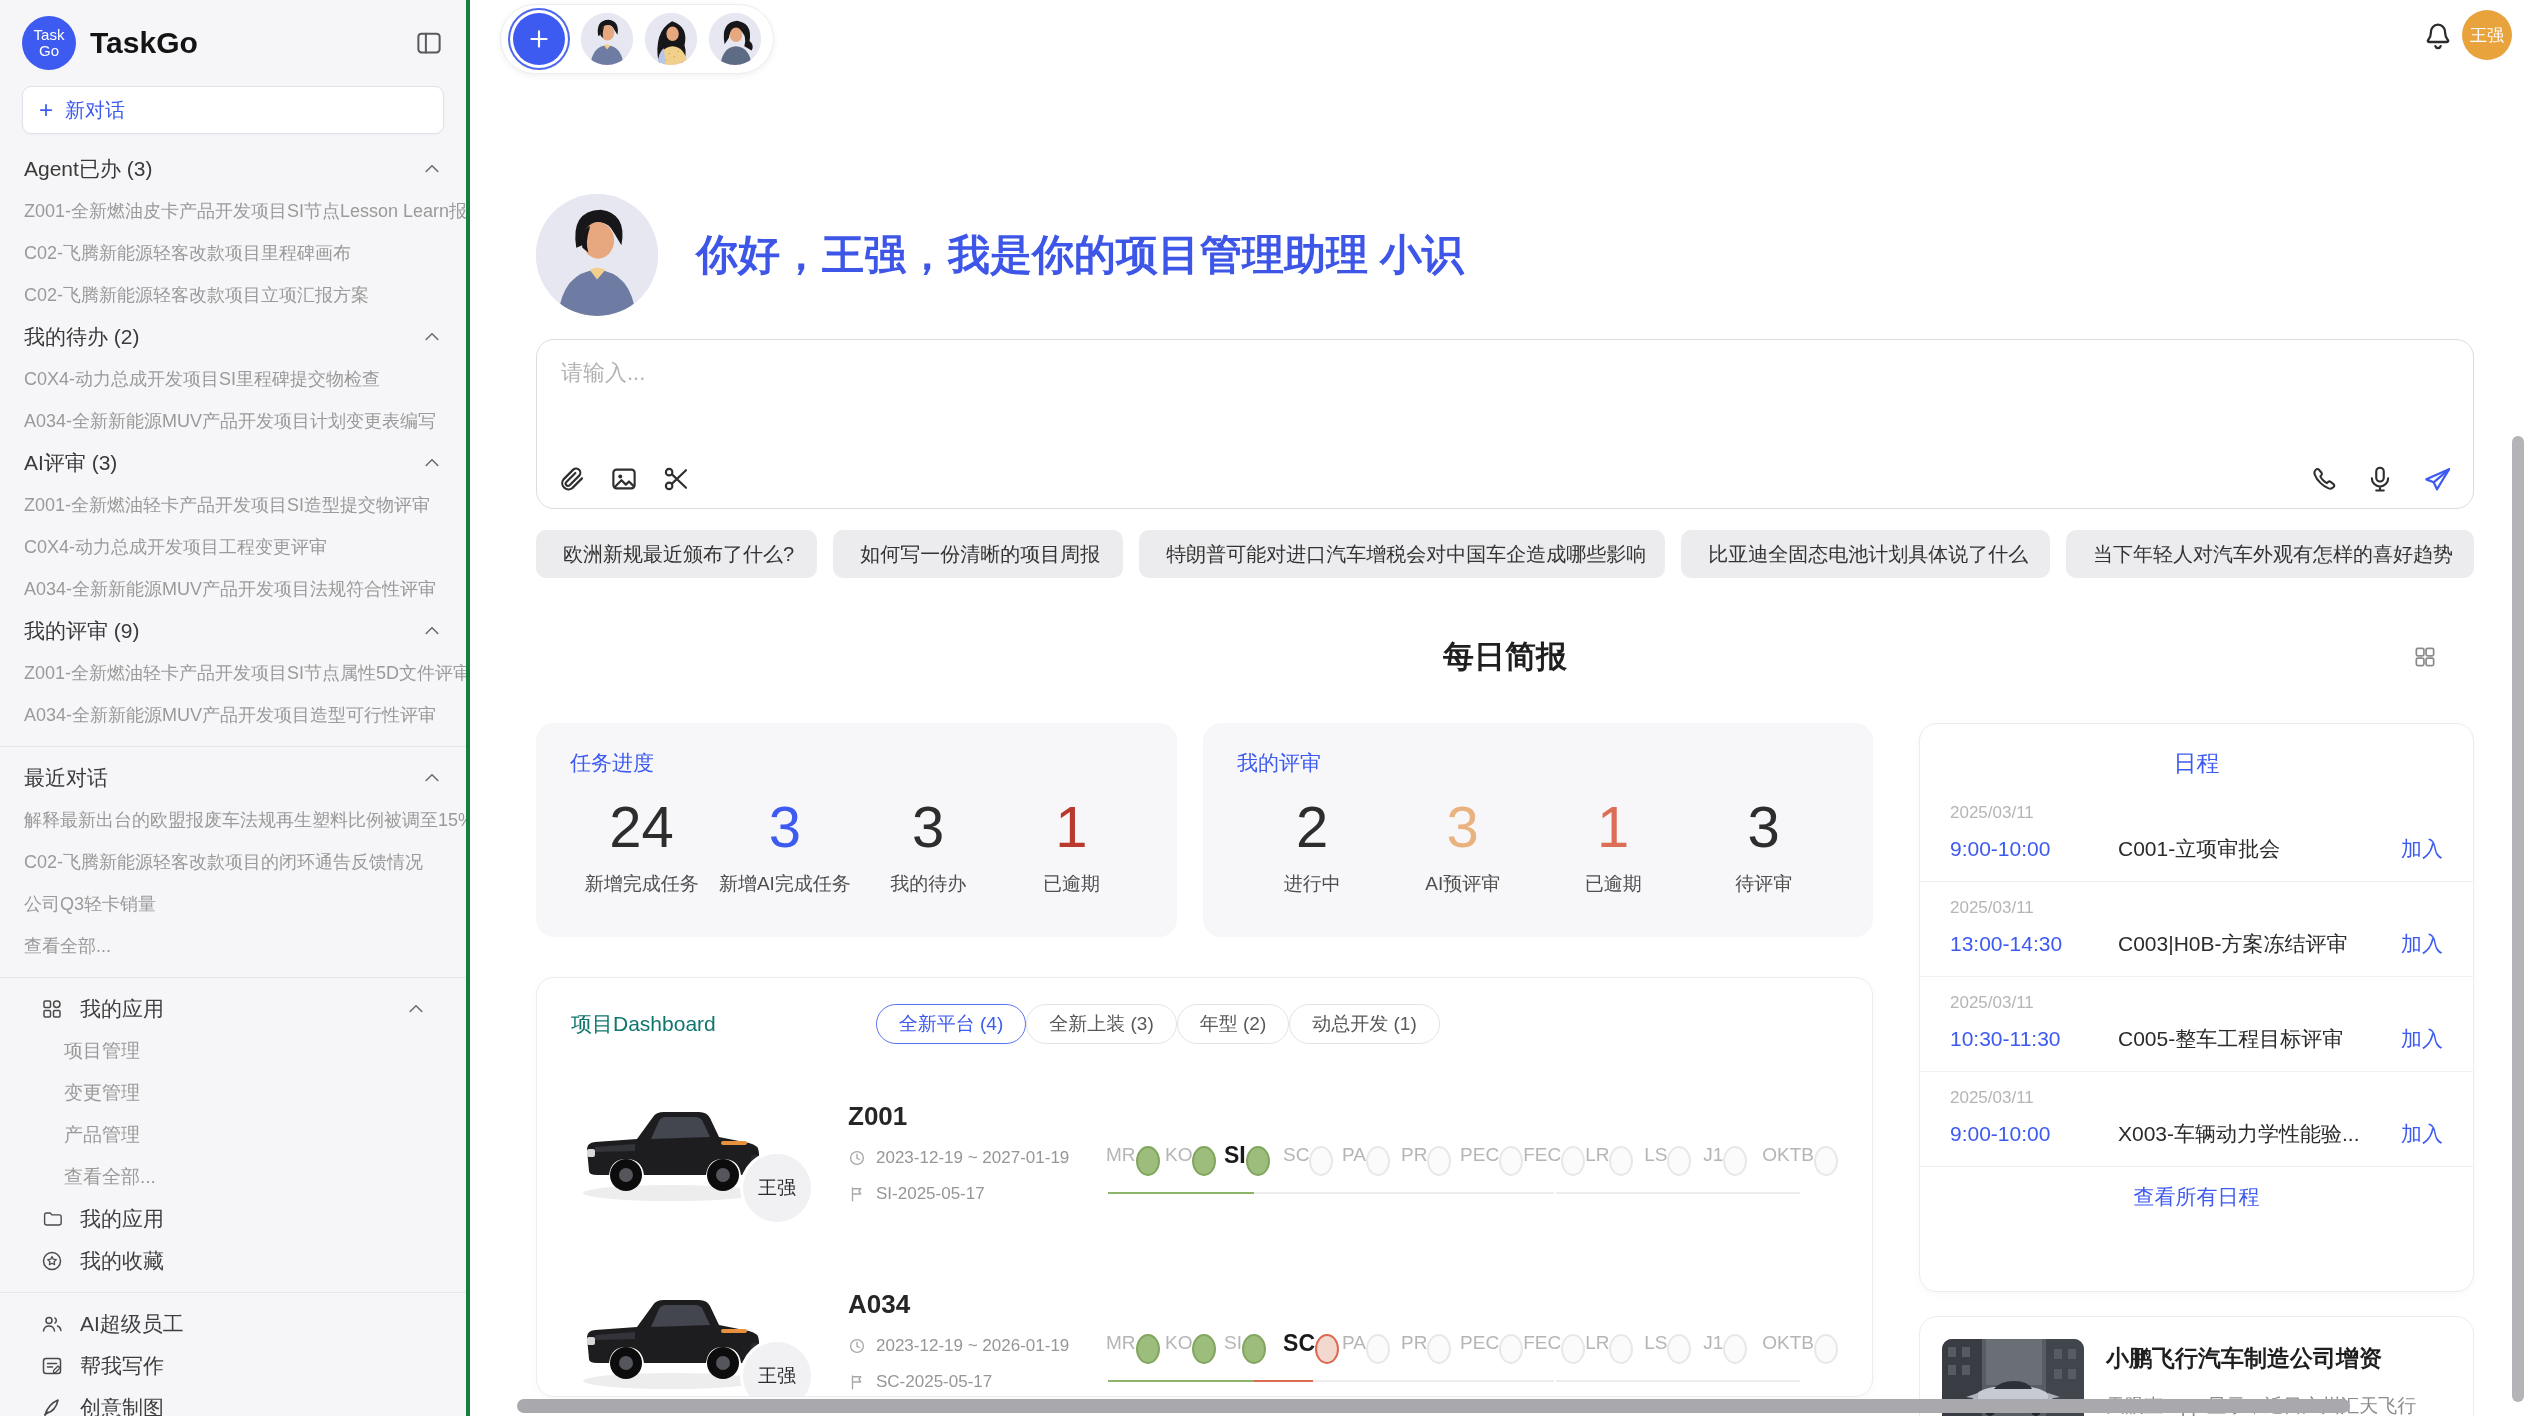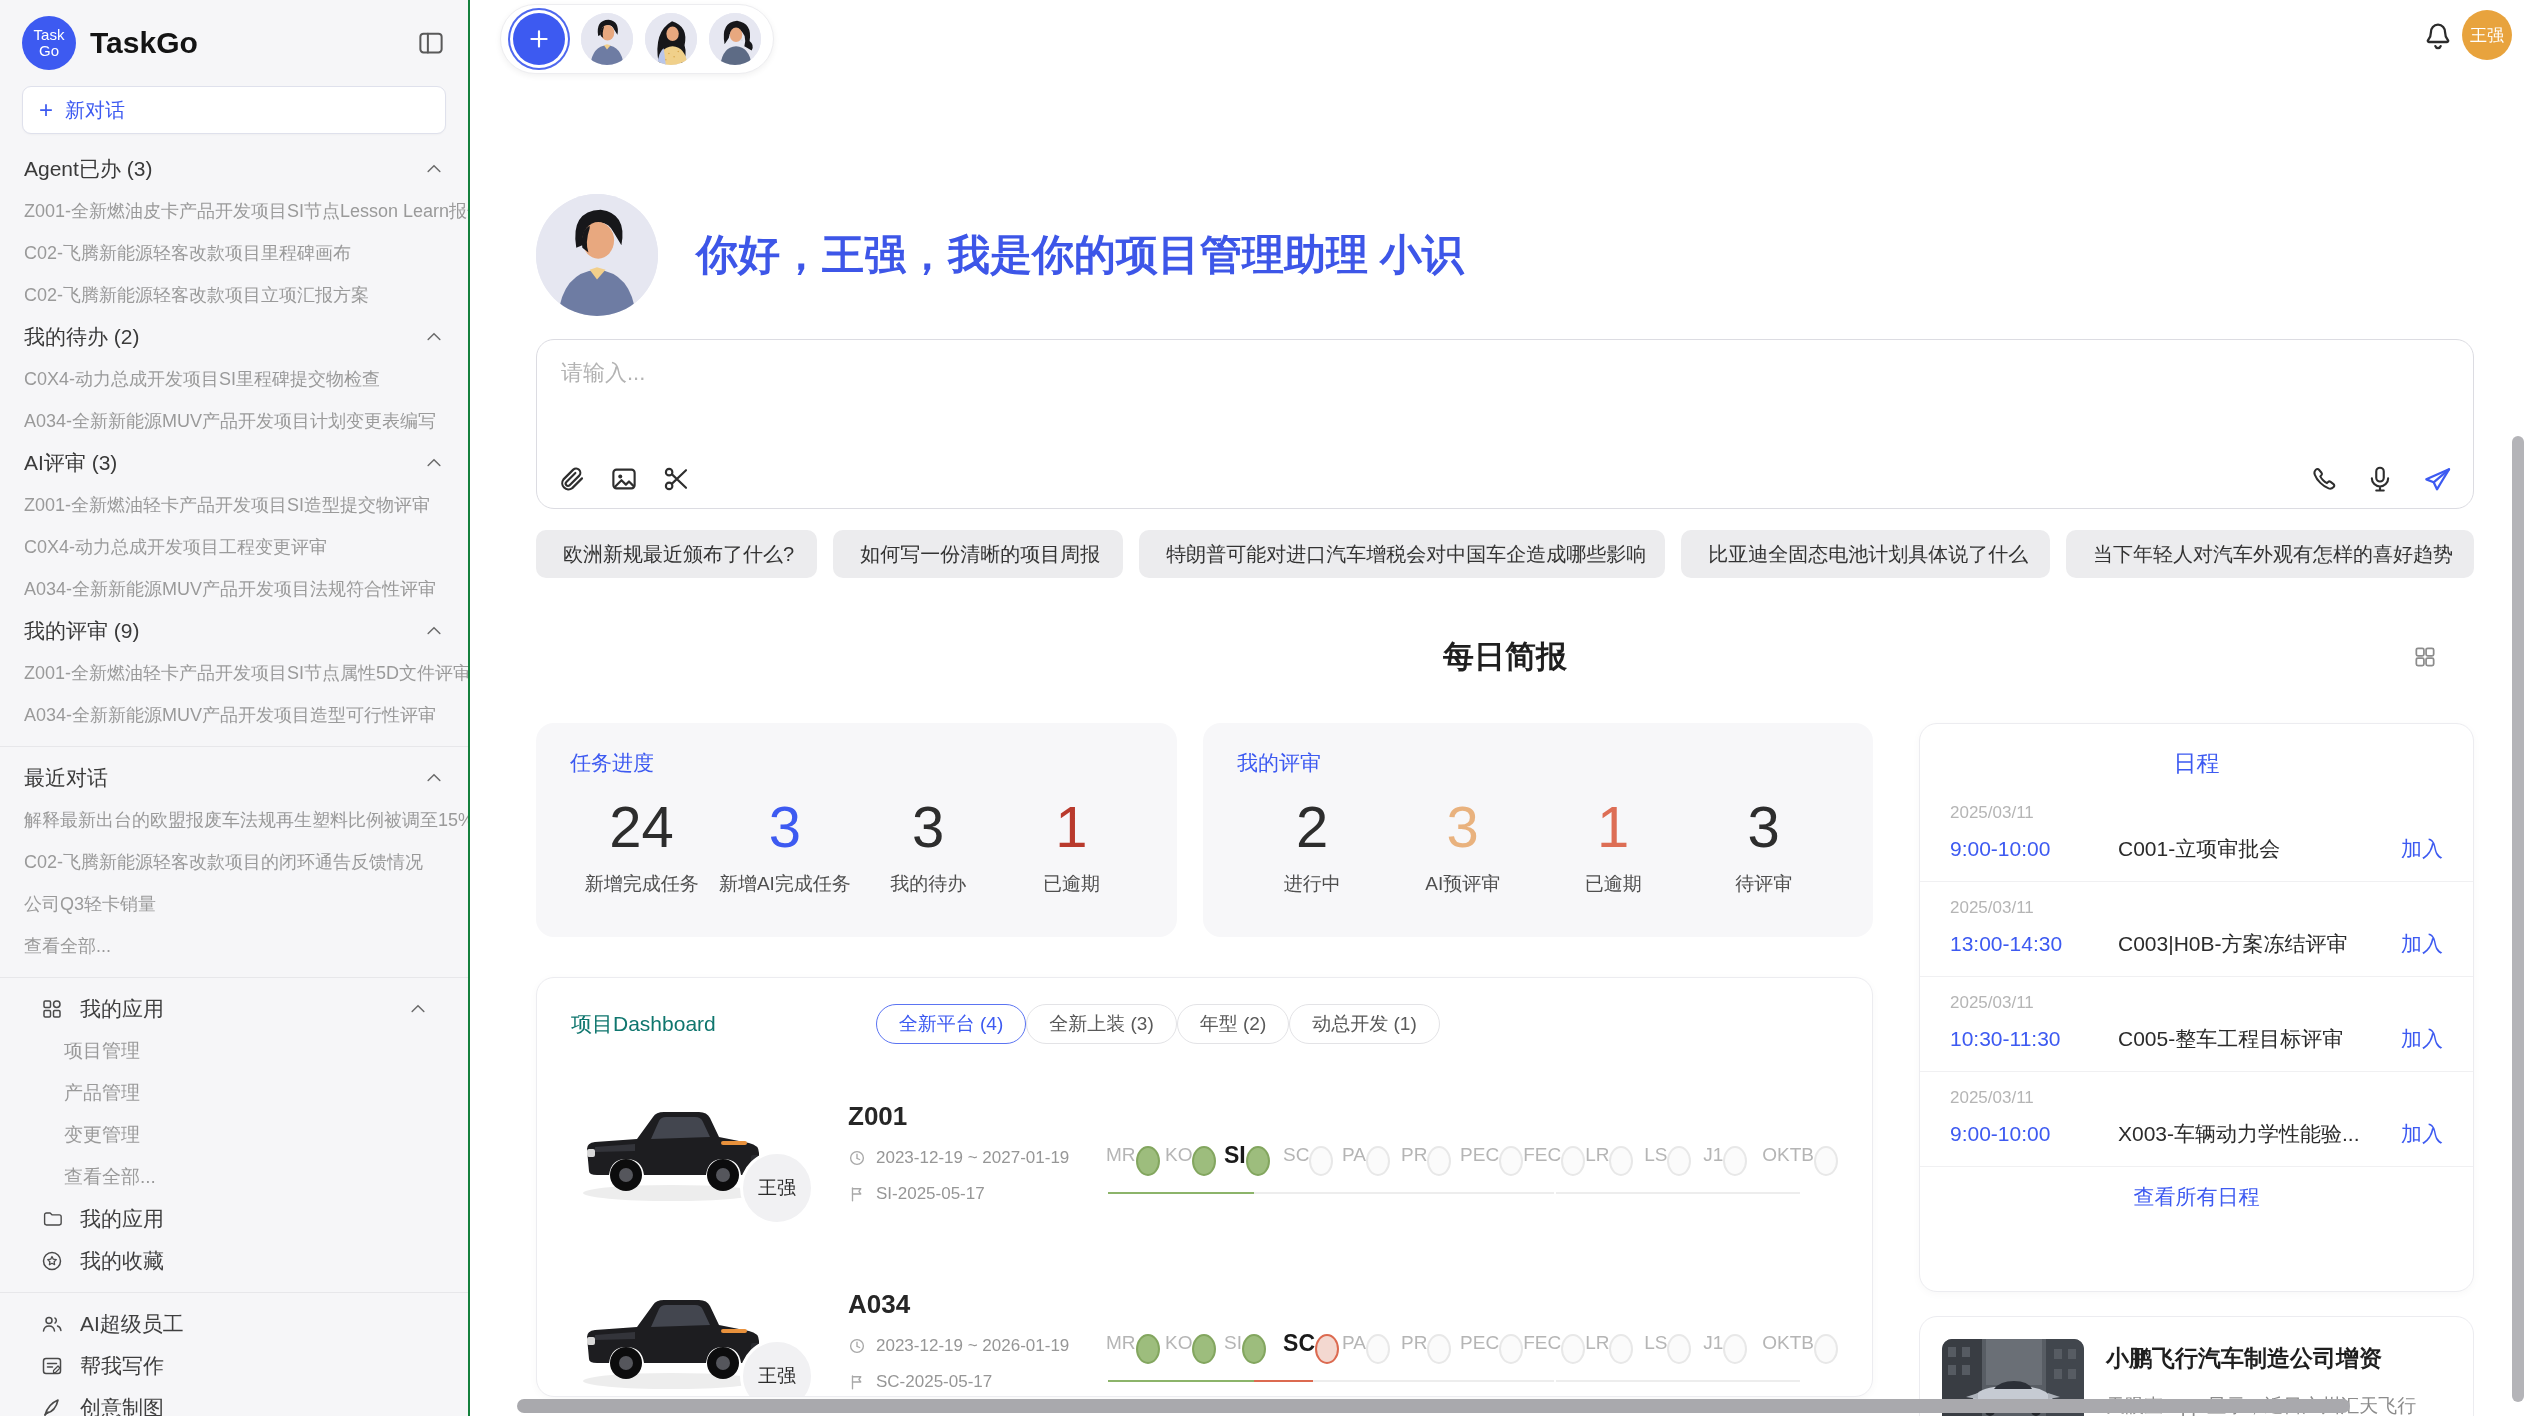--- a/index.html
+++ b/index.html
@@ -2,21 +2,21 @@
 <html><head>
 <meta charset="utf-8">
 <style>
   * { margin:0; padding:0; box-sizing:border-box; }
   html,body { width:2532px; height:1416px; overflow:hidden; background:#fff;
     font-family:"Liberation Sans", sans-serif; color:#262626; }
   #app { position:relative; width:2532px; height:1416px; overflow:hidden; }
 
   
   .sidebar { position:absolute; left:0; top:0; width:470px; height:1416px;
-    background:#f6f6f8; border-right:2px solid #15803d; overflow:hidden; }
+    background:#f6f6f8; border-right:4px solid #15803d; overflow:hidden; }
   .side-header { display:flex; align-items:center; padding:16px 22px 6px 22px; }
   .logo-circle { width:54px; height:54px; border-radius:50%; background:#3d5af1;
     color:#fff; display:flex; flex-direction:column; align-items:center; justify-content:center;
     font-size:15px; line-height:16px; font-weight:500; flex:0 0 auto; }
   .app-title { font-size:30px; font-weight:700; color:#141414; margin-left:14px; flex:1; }
   .collapse-btn { width:30px; height:30px; color:#595959; cursor:pointer; }
   .new-chat { margin:10px 22px 4px 22px; height:48px; background:#fff;
     border:1px solid #dfe1ec; border-radius:9px; display:flex; align-items:center;
     padding:0 16px; color:#3d5af1; font-size:20px; cursor:pointer; box-shadow:0 1px 2px rgba(0,0,0,.03); }
   .new-chat .plus { font-size:24px; margin-right:12px; font-weight:400; }
@@ -382,22 +382,22 @@
               <use href="#i-apps"></use>
             </svg></span>
         <span>我的应用</span>
         <span class="chev">
             <svg width="20" height="20">
               <use href="#i-chev-up"></use>
             </svg>
           </span>
       </div>
       <div class="submenu-item">项目管理</div>
+      <div class="submenu-item">变更管理</div>
       <div class="submenu-item">产品管理</div>
-      <div class="submenu-item">变更管理</div>
       <div class="submenu-item">查看全部...</div>
 
       <div class="menu-row">
         <span class="mi"><svg width="24" height="24">
               <use href="#i-folder"></use>
             </svg></span>
         <span>我的应用</span>
       </div>
       <div class="menu-row">
         <span class="mi"><svg width="24" height="24">

